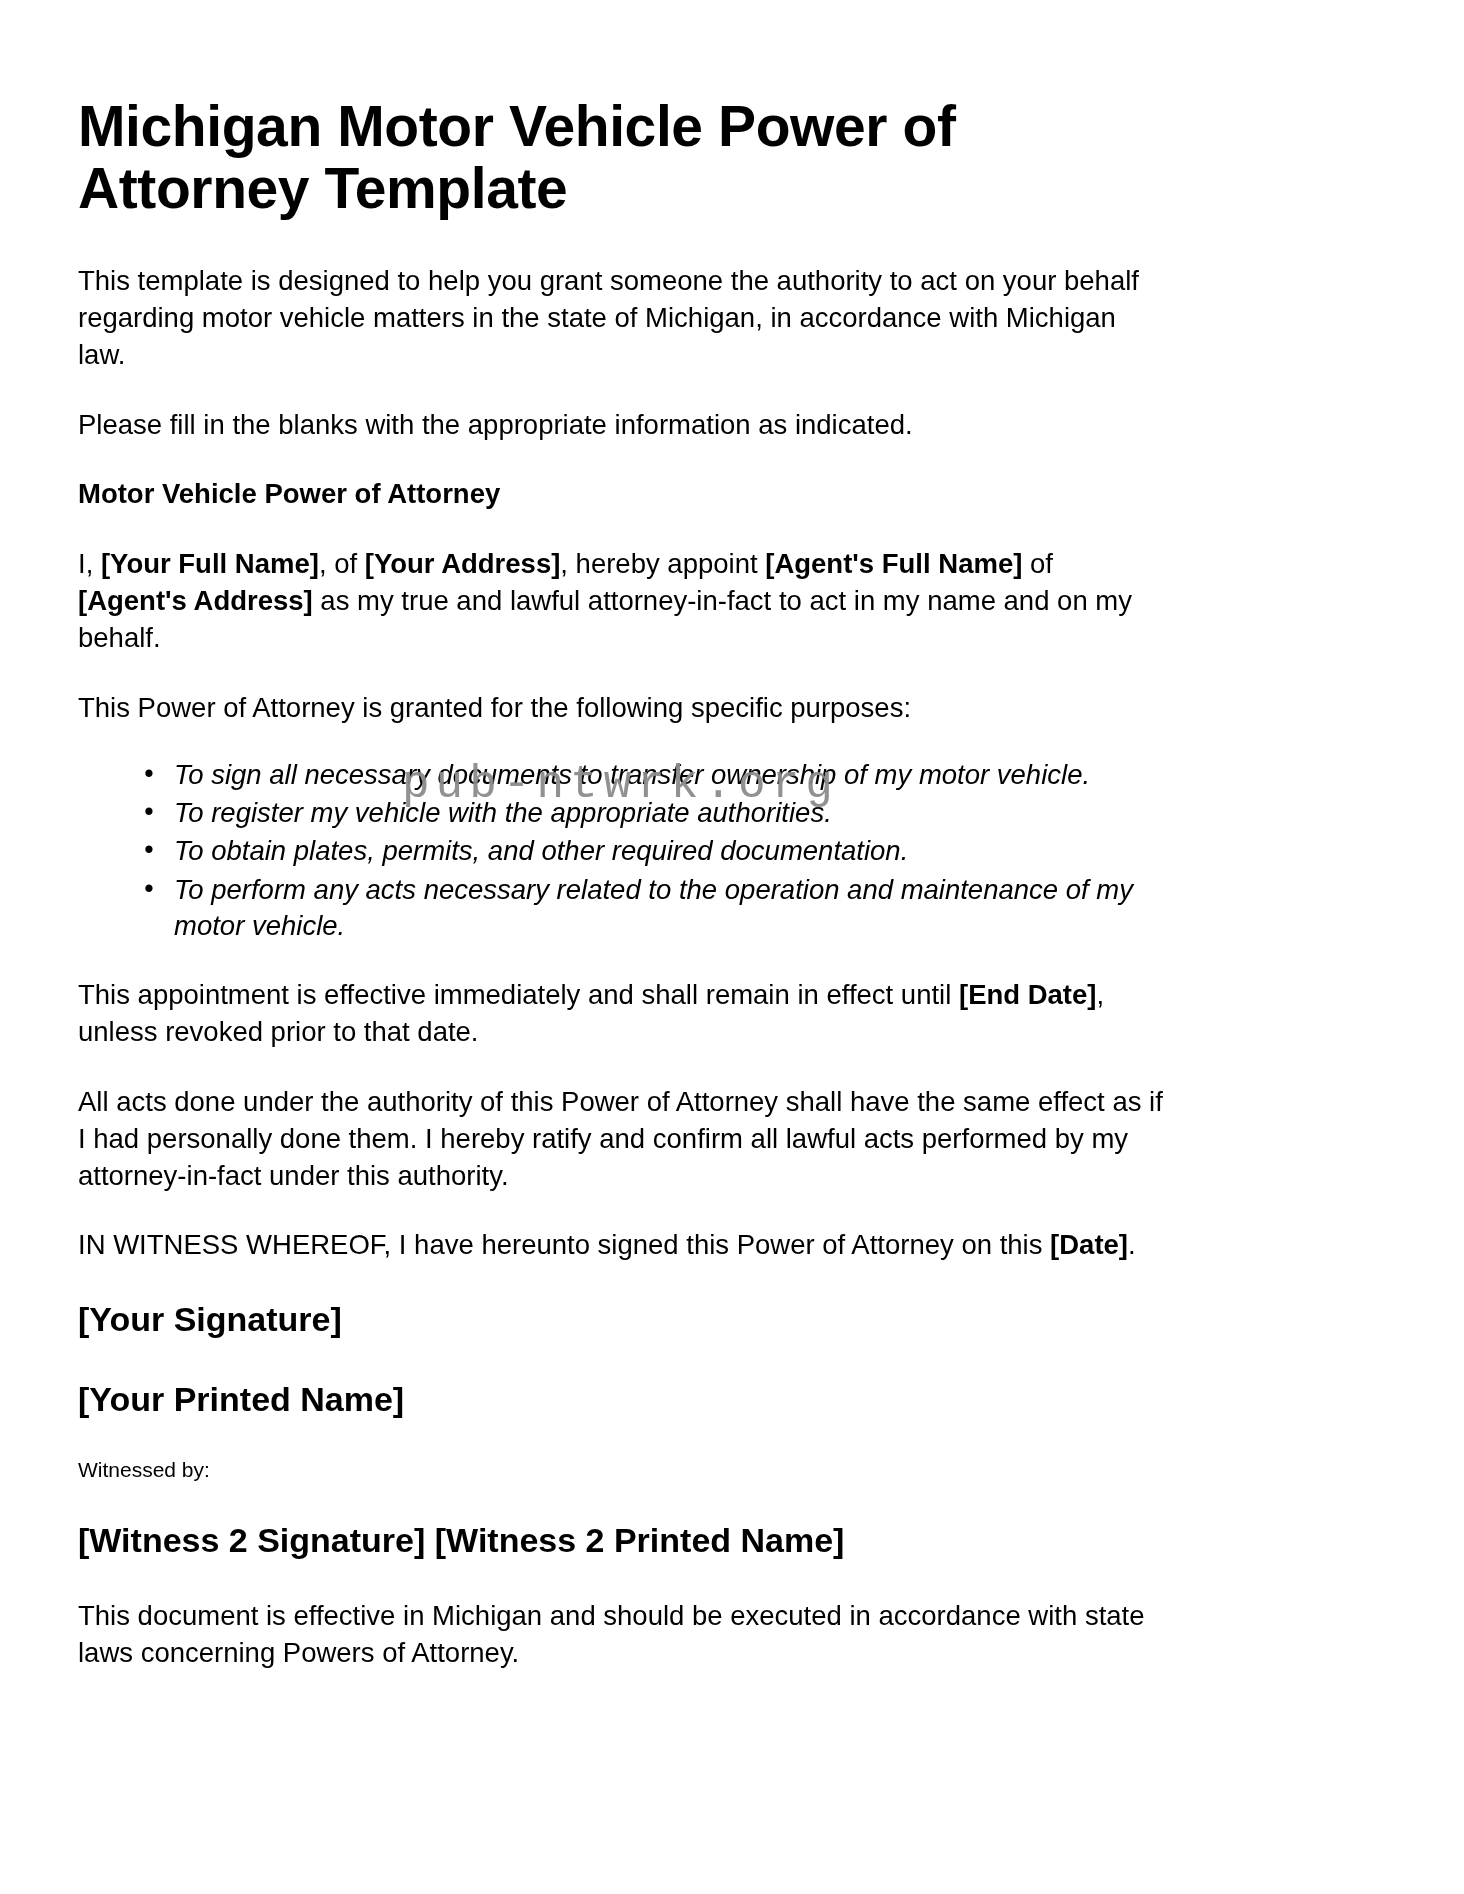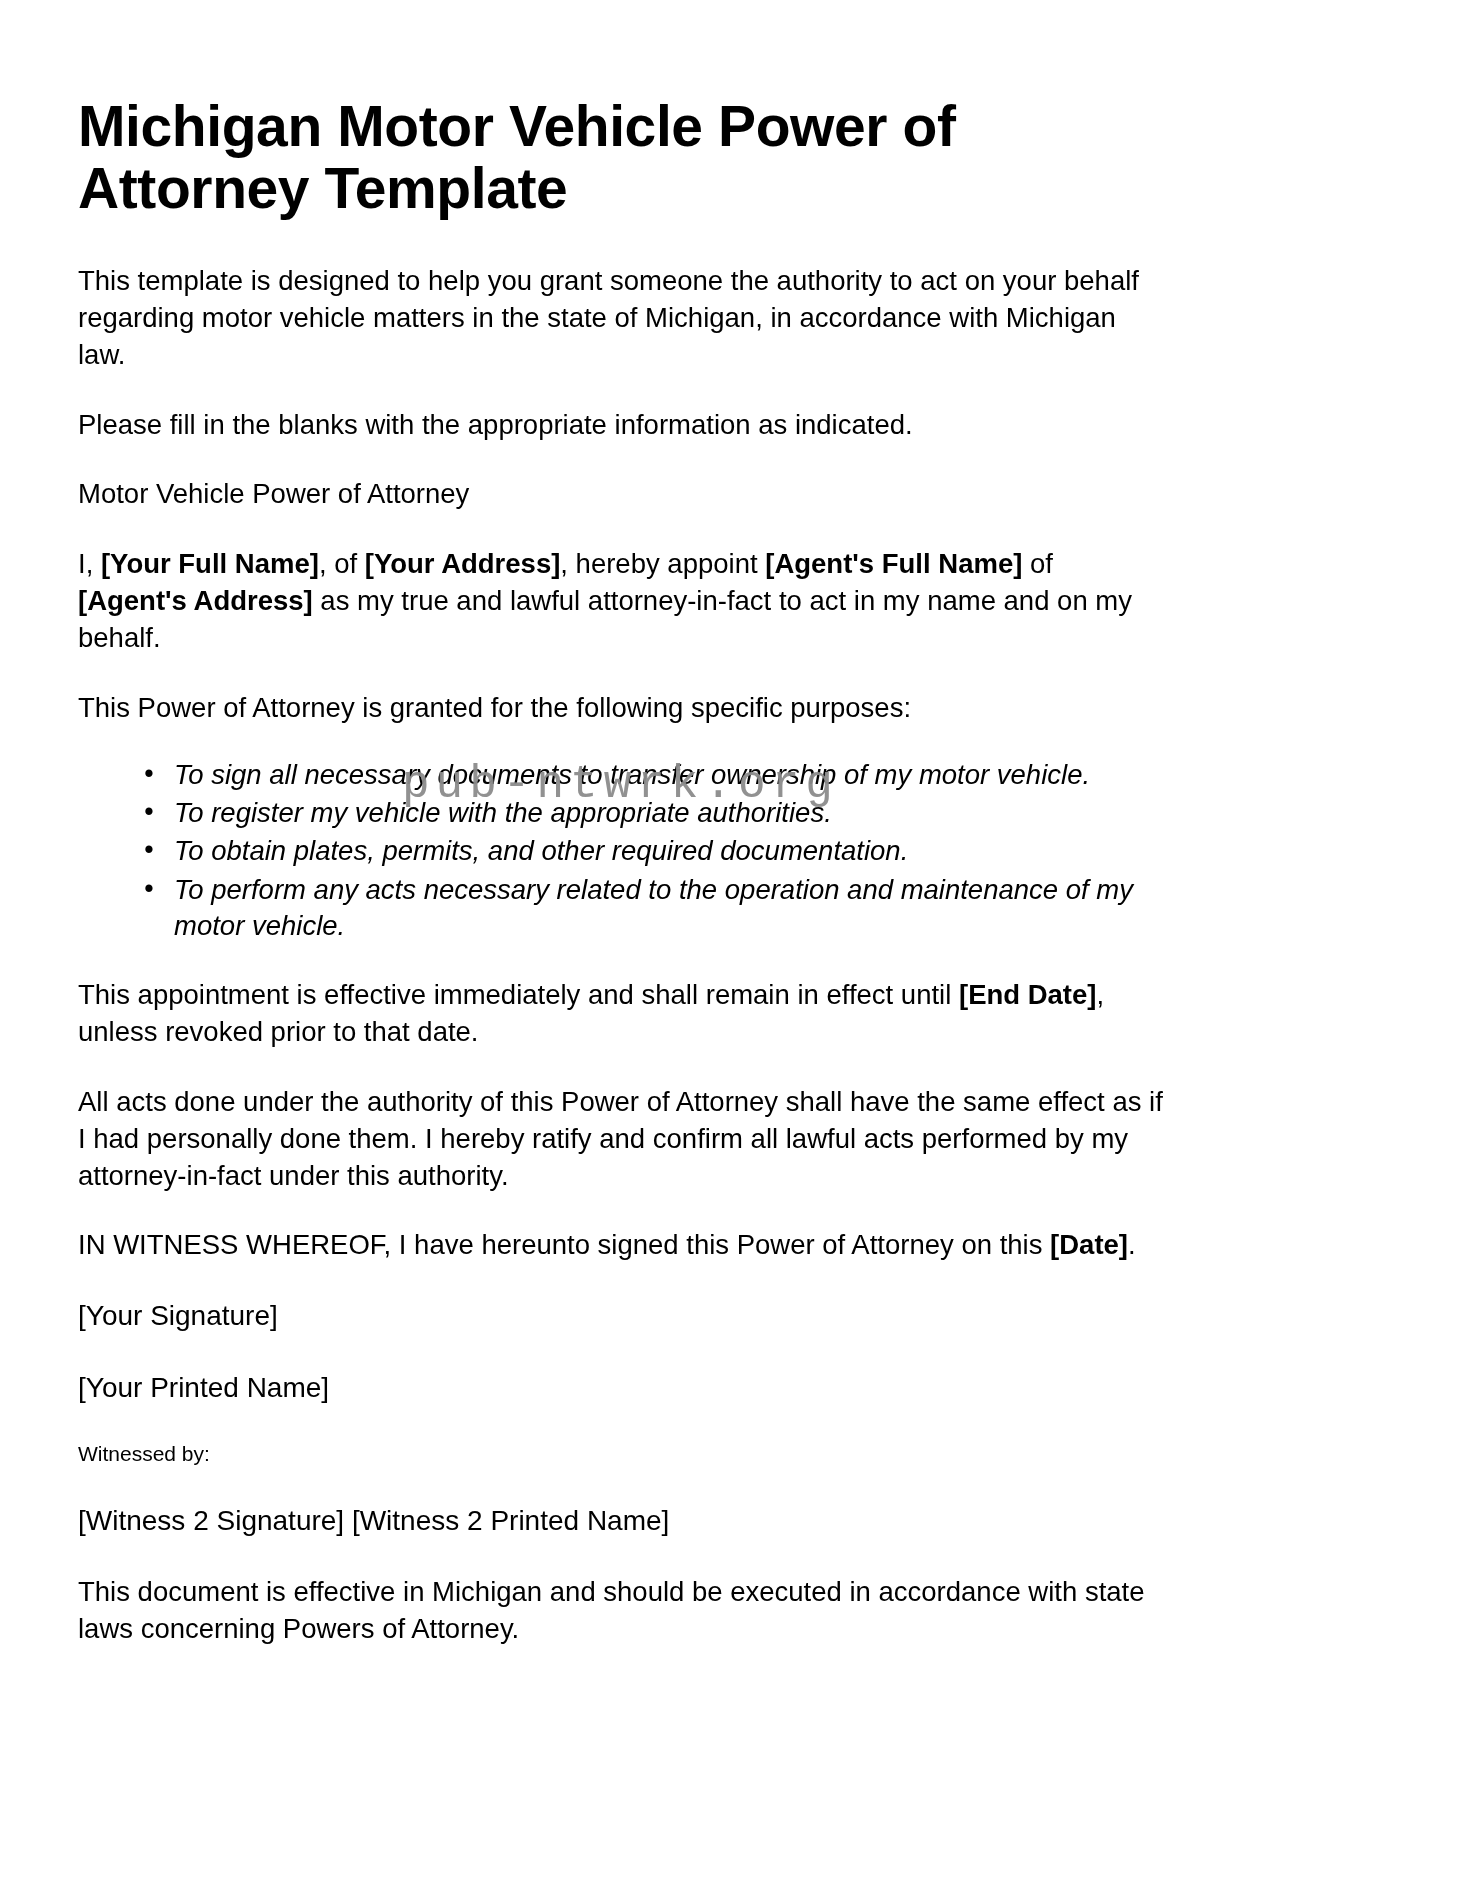--- a/index.html
+++ b/index.html
@@ -55,21 +55,21 @@
     margin-bottom: 30px;
   }
 
   .strong {
     font-weight: bold;
   }
 
   h2.subhead {
     font-size: 27.5px;
     line-height: 1.34;
-    font-weight: normal;
+    font-weight: bold;
     margin: 0 0 33px 0;
     font-stretch: condensed;
   }
 
   ul.purposes {
     margin: 0 0 33px 0;
     padding-left: 66px;
     list-style: none;
   }
 
@@ -86,23 +86,23 @@
   ul.purposes li::before {
     content: "\2022";
     position: absolute;
     left: 0;
     top: -1px;
     font-size: 27px;
     line-height: 1.32;
   }
 
   p.block-bold {
-    font-size: 28px;
+    font-size: 34px;
     line-height: 1.34;
-    font-weight: normal;
+    font-weight: bold;
     margin: 0 0 34px 0;
     font-stretch: condensed;
   }
 
   p.block-plain {
     font-size: 21px;
     line-height: 1.34;
     margin: 0 0 34px 0;
     font-stretch: condensed;
   }

